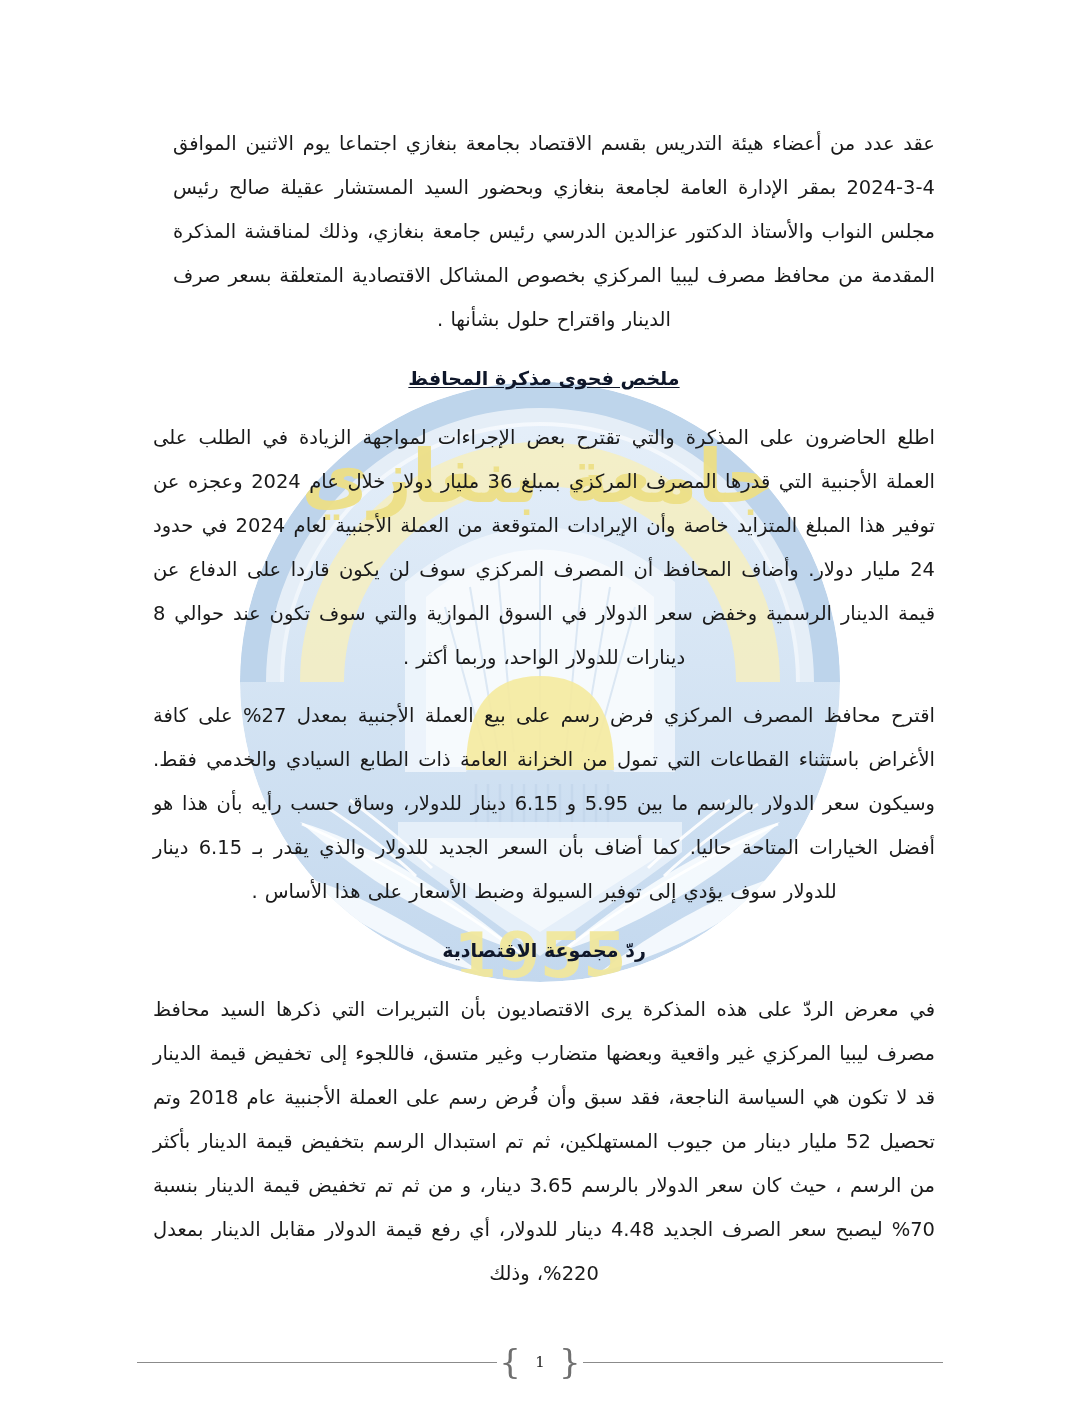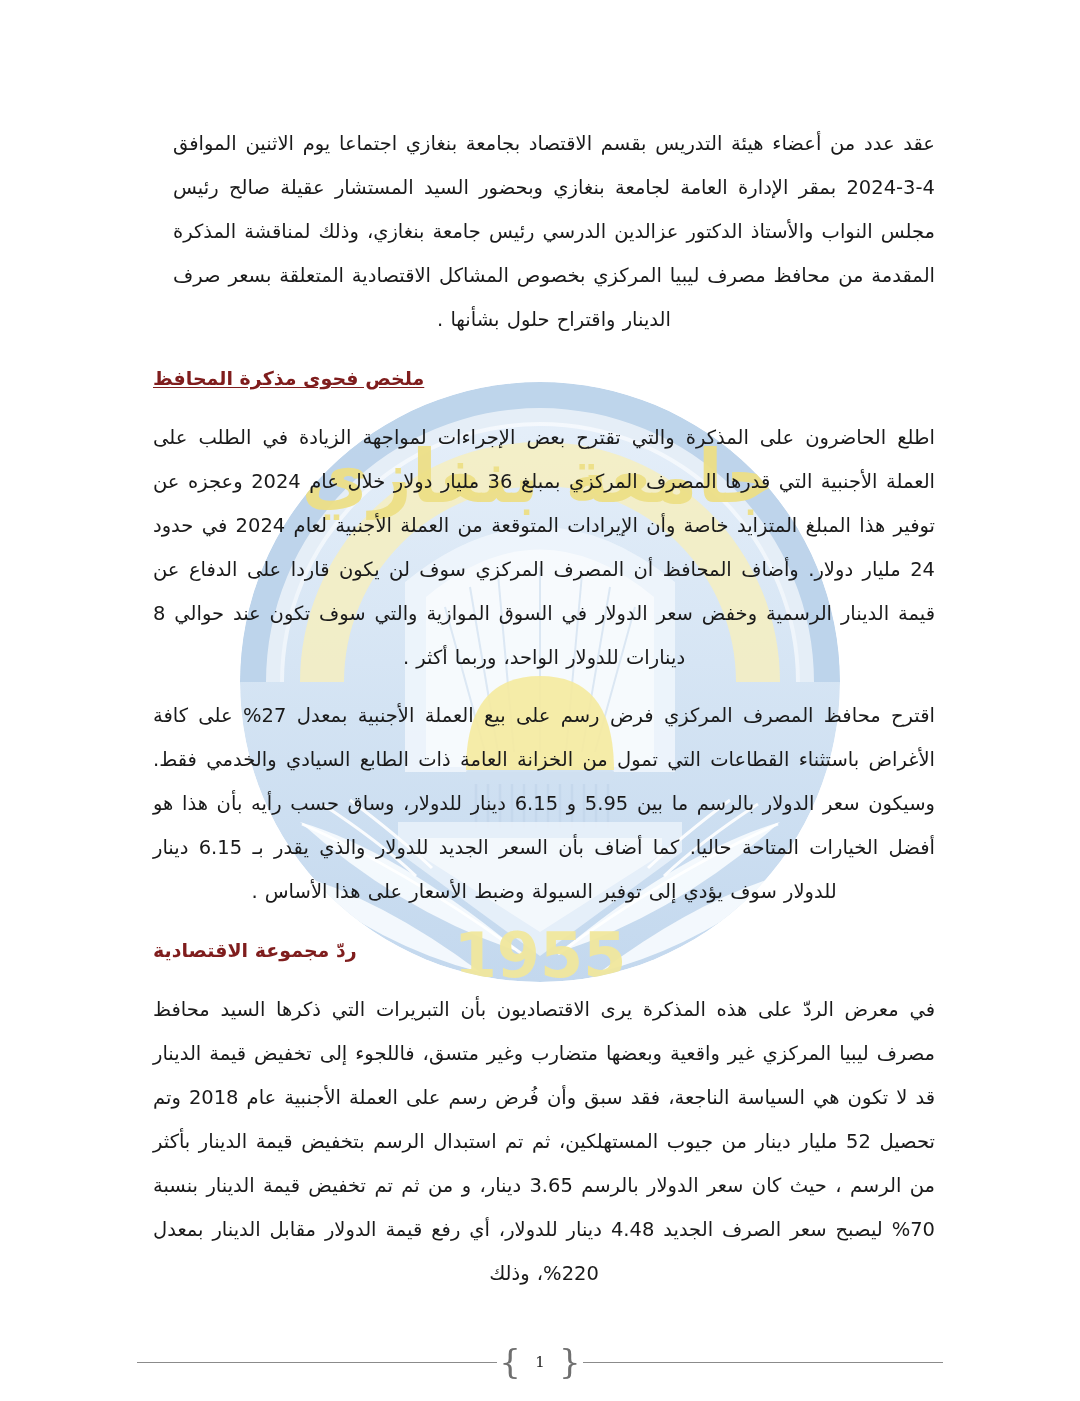--- a/index.html
+++ b/index.html
@@ -60,22 +60,22 @@
   p.para.first {
     text-indent: 0;
     margin-left: 20px;
   }
 
   h2.heading {
     margin: 10px 0 16px 0;
     font-size: 19px;
     line-height: 44px;
     font-weight: bold;
-    color: #7f1d1d;
-    text-align: left;
+    color: #0f172a;
+    text-align: center;
     direction: rtl;
   }
   h2.heading .u {
     text-decoration: underline;
     text-underline-offset: 2px;
   }
   h2.heading.plain {
     text-decoration: none;
   }
 

